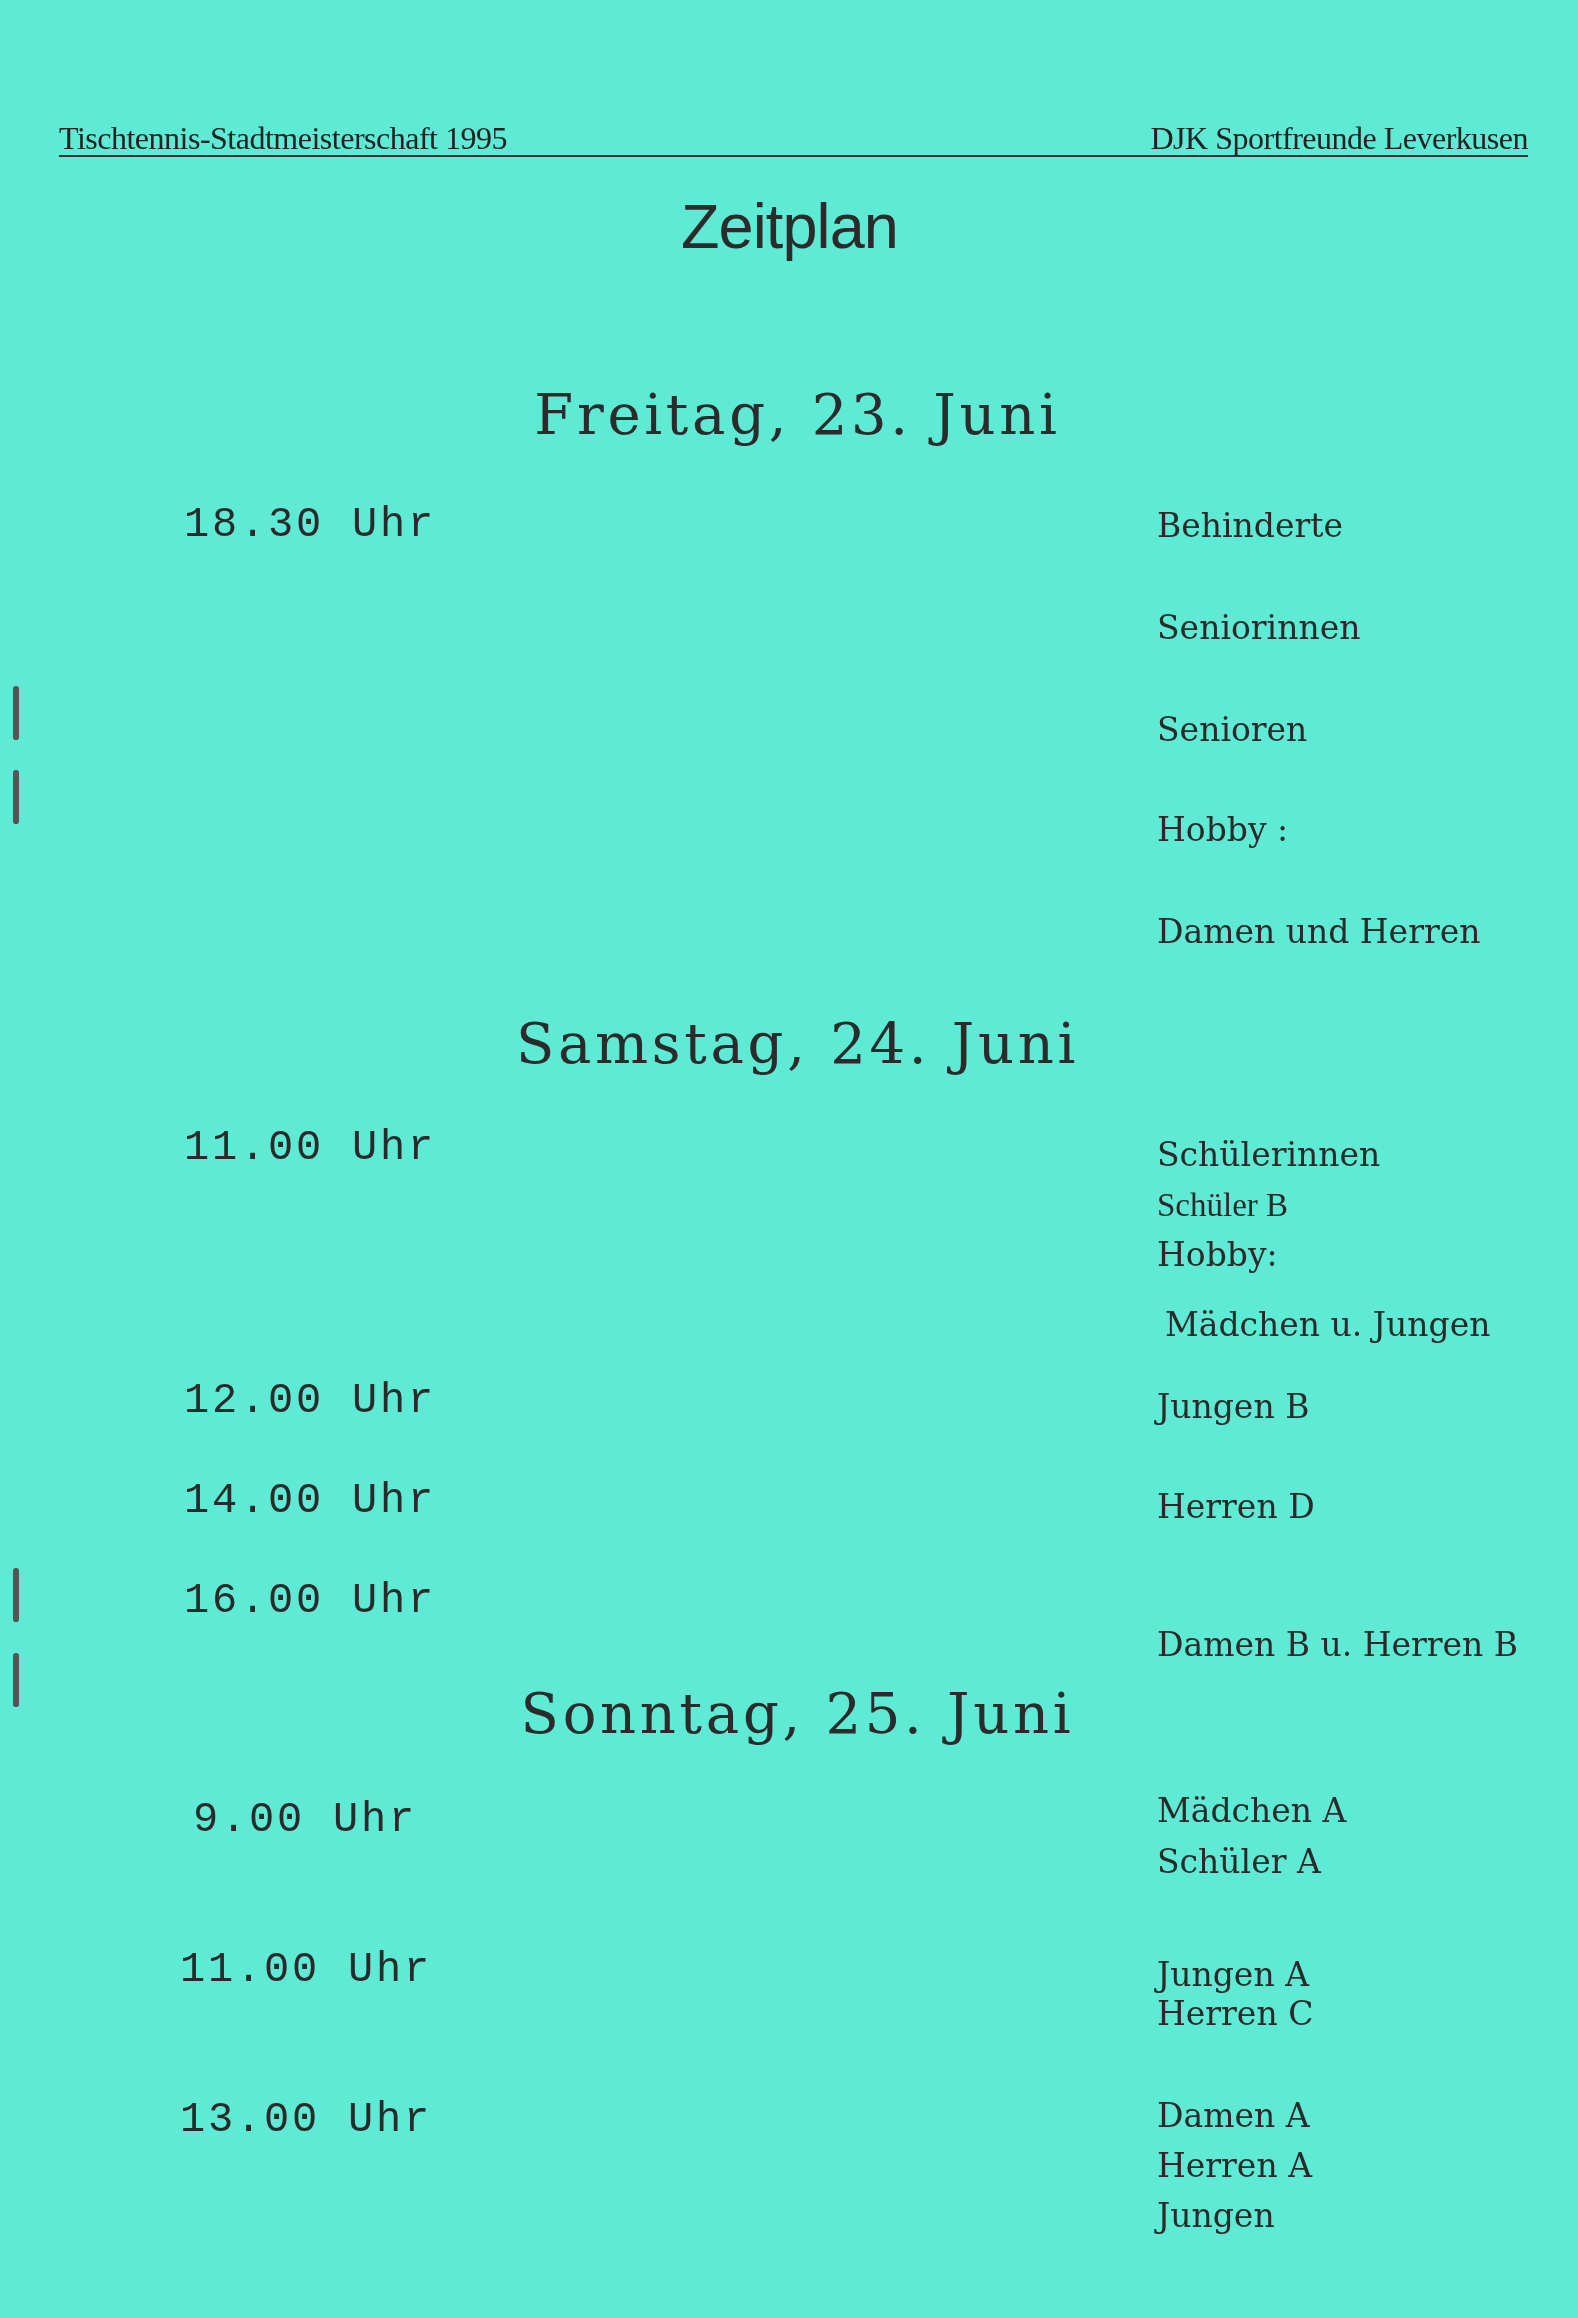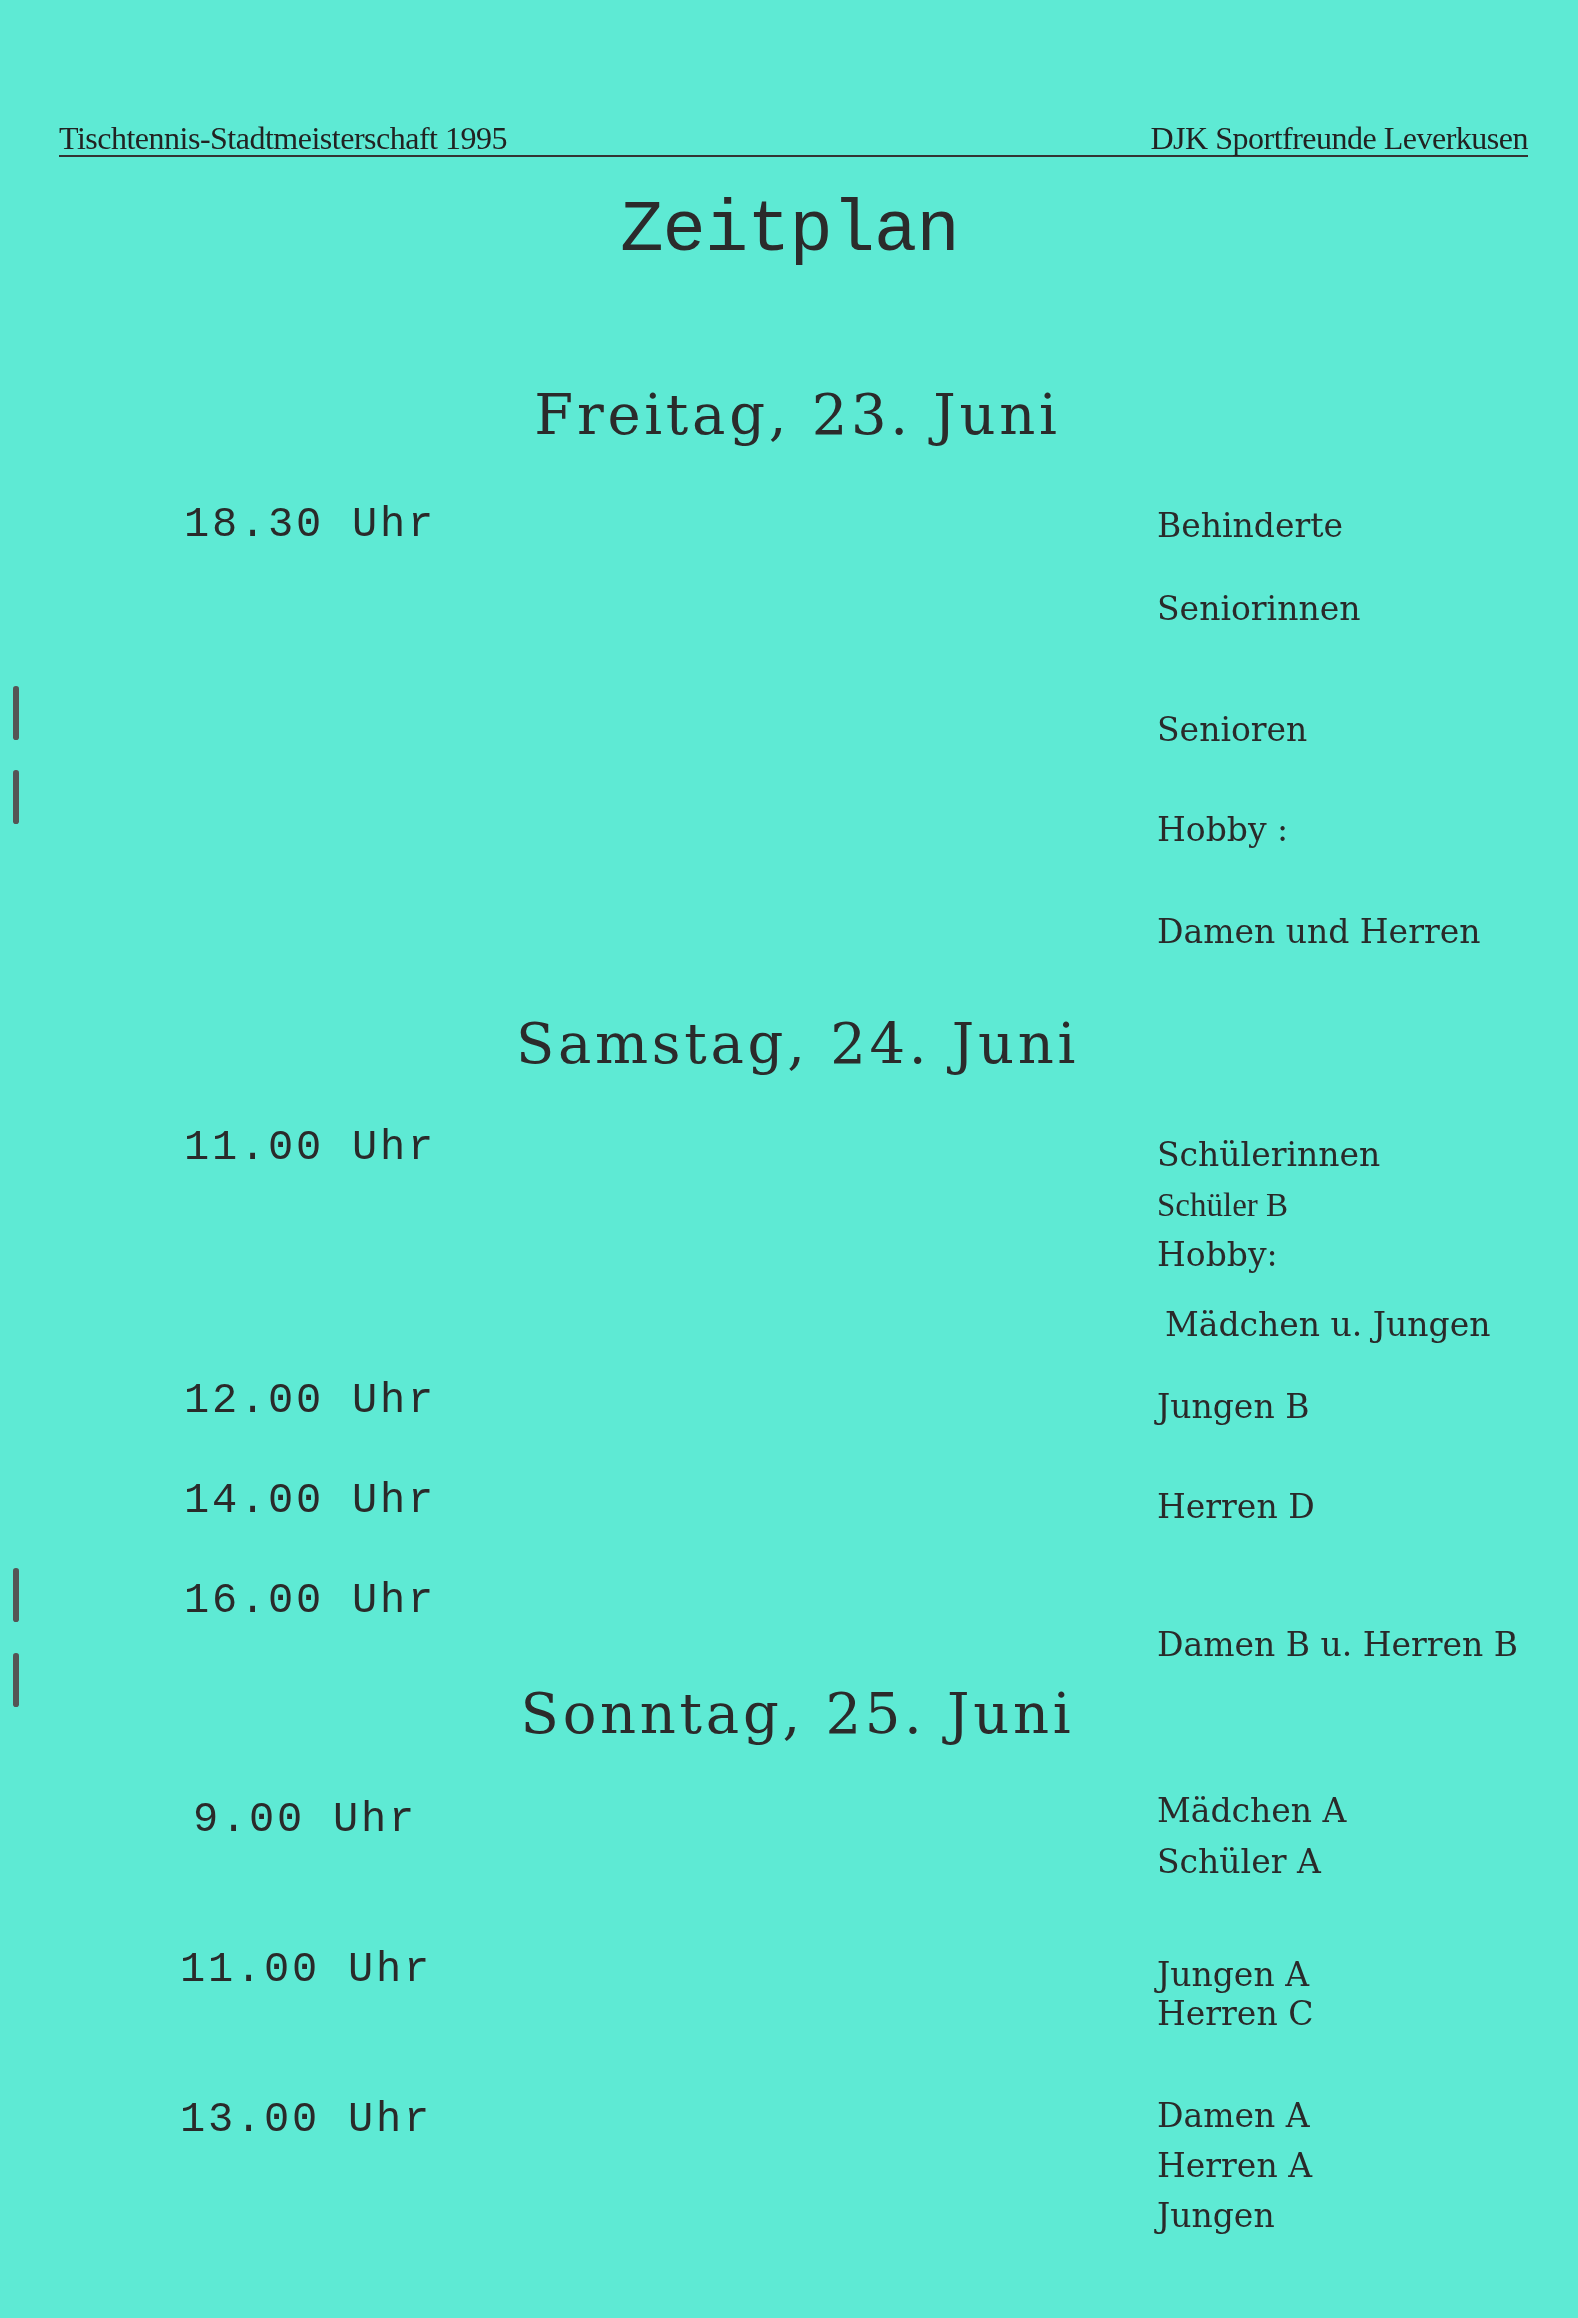--- a/index.html
+++ b/index.html
@@ -4,21 +4,21 @@
 <style>
   html, body { margin:0; padding:0; background:#ffffff; }
   body { width:1579px; height:2319px; position:relative; overflow:hidden;
          font-family:"DejaVu Serif", serif; color:#2a2a2a; }
   .page { position:absolute; left:0; top:0; width:1579px; height:2319px; background:#5eead4; }
   .hdr { position:absolute; left:59px; top:116px; width:1469px; height:39px;
          border-bottom:2.8px solid #333; font-family:"Liberation Serif", serif; font-size:32px; color:#222; }
   .hdr .l { position:absolute; left:0; bottom:-1.9px; letter-spacing:-0.5px; }
   .hdr .r { position:absolute; right:0; bottom:-1.9px; letter-spacing:-0.5px; }
   .title { position:absolute; left:0; width:1579px; top:190px; text-align:center;
-           font-family:Liberation Mono, monospace; font-size:72px; color:#2b2b2b; letter-spacing:-0.9px; }
+           font-family:Liberation Sans, sans-serif; font-size:63px; color:#2b2b2b; letter-spacing:-0.9px; }
   .day { position:absolute; left:0; width:1595px; text-align:center;
          font-family:"DejaVu Serif", serif; font-size:56px; letter-spacing:3.7px; color:#2b2b2b; }
   .time { position:absolute; font-family:Liberation Mono, monospace; font-size:42px; letter-spacing:2.8px; color:#2a2a2a; }
   .ev { position:absolute; left:1157px; font-family:"DejaVu Serif", serif; font-size:33px; color:#2a2a2a; line-height:50px; }
   .mark { position:absolute; width:5.6px; background:#555; border-radius:2.8px; }
 </style>
 </head>
 <body>
 
 <div class="page">
@@ -26,21 +26,21 @@
   <div class="hdr">
     <span class="l">Tischtennis-Stadtmeisterschaft 1995</span>
     <span class="r">DJK Sportfreunde Leverkusen</span>
   </div>
 
   <div class="title">Zeitplan</div>
 
   <div class="day" style="top:382px;">Freitag, 23. Juni</div>
   <div class="time" style="left:184px; top:501px;">18.30 Uhr</div>
   <div class="ev" style="top:501px;">Behinderte</div>
-  <div class="ev" style="top:584px;">Seniorinnen</div>
+  <div class="ev" style="top:603px;">Seniorinnen</div>
   <div class="ev" style="top:705px;">Senioren</div>
   <div class="ev" style="top:805px;">Hobby :</div>
   <div class="ev" style="top:907px;">Damen und Herren</div>
 
   <div class="day" style="top:1011px;">Samstag, 24. Juni</div>
   <div class="time" style="left:184px; top:1124px;">11.00 Uhr</div>
   <div class="ev" style="top:1130px;">Schülerinnen</div>
   <div class="ev" style="top:1180px;font-family:Liberation Serif, serif;">Schüler B</div>
   <div class="ev" style="top:1230px;">Hobby:</div>
   <div class="ev" style="top:1300px;margin-left:8px;">Mädchen u. Jungen</div>

